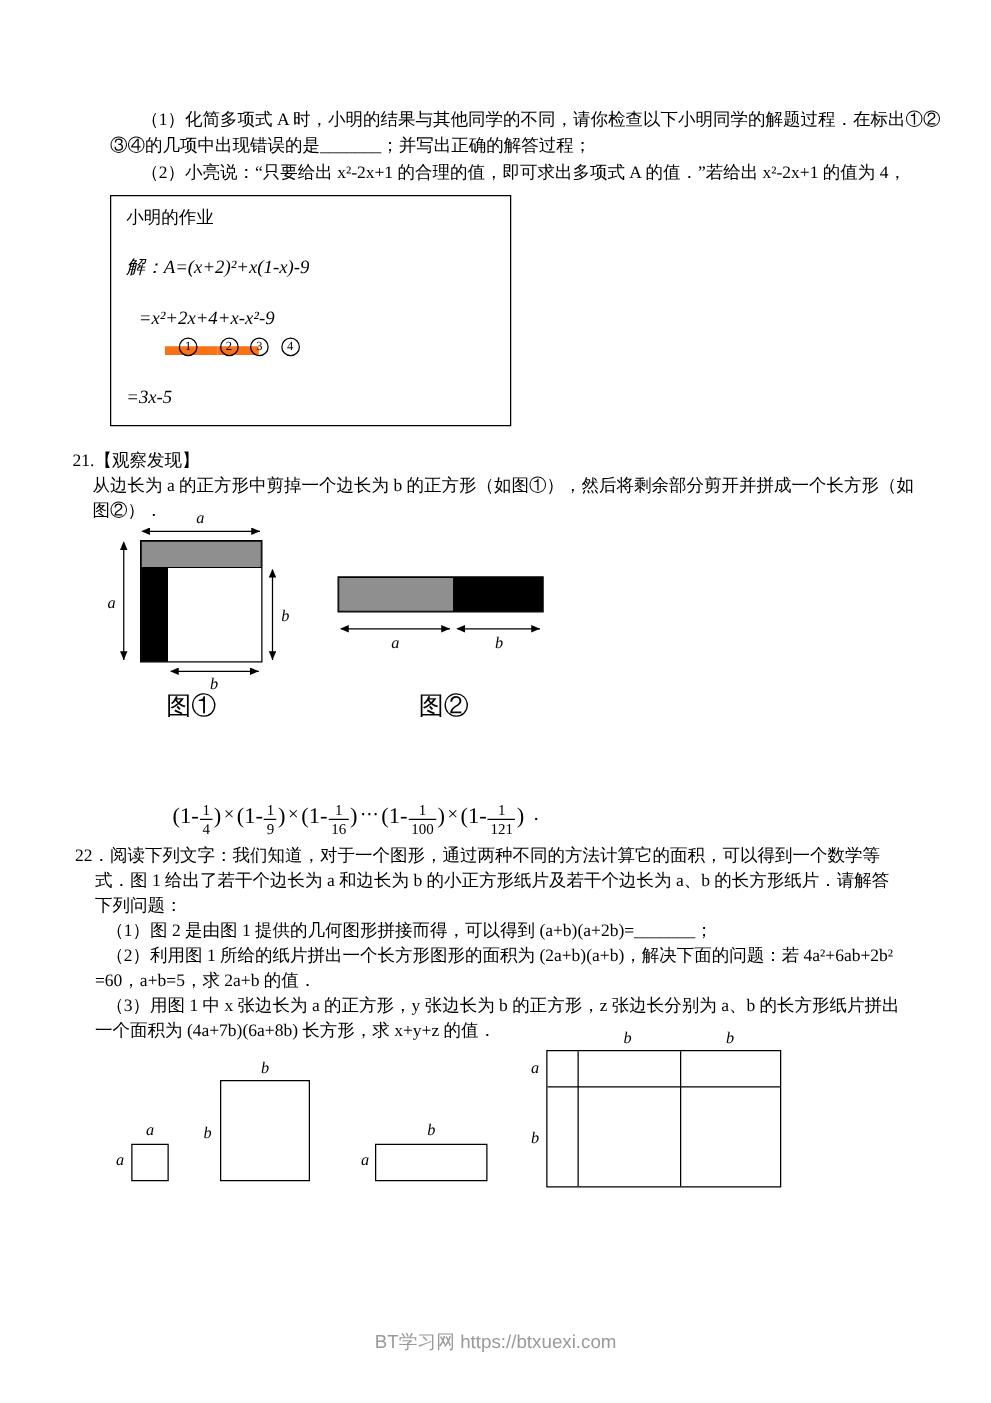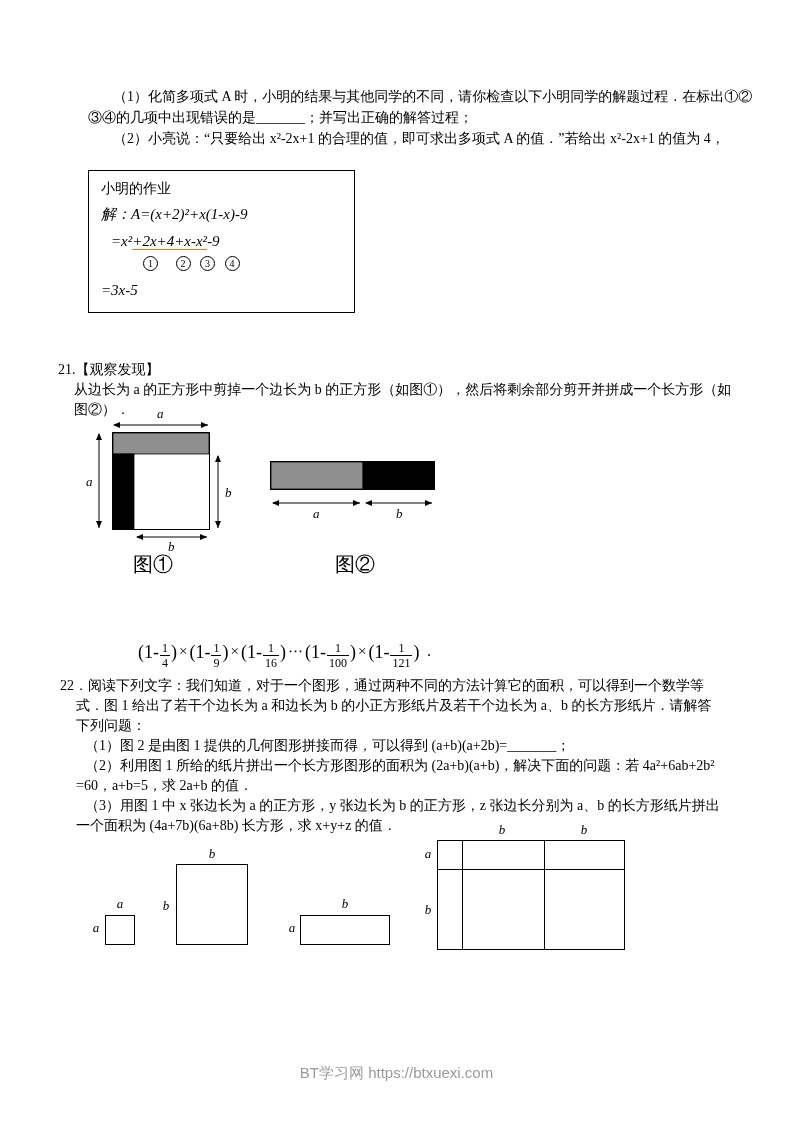--- a/index.html
+++ b/index.html
@@ -9,26 +9,26 @@
     font-family:"Liberation Serif","DejaVu Serif",serif; font-size:14px; overflow:hidden;
   }
   .tline { line-height:21px; white-space:nowrap; }
   .ind  { padding-left:25px; }   
   .ind2 { padding-left:16px; }   
   .math { font-style:italic; }
 
   .intro { position:absolute; top:86px; left:88px; width:640px; }
 
   
-  .hbox { position:absolute; top:170px; left:88px; width:267px; min-height:138px;
+  .hbox { position:absolute; top:156px; left:88px; width:321px; min-height:138px;
           border:1px solid #000; padding:8px 12px 10px 12px; }
   .hbox-title { font-size:14px; line-height:20px; }
-  .hline { font-size:15px; line-height:24px; margin-top:3px; white-space:nowrap; }
+  .hline { font-size:15px; line-height:24px; margin-top:17px; white-space:nowrap; }
   .hline.shift { padding-left:10px; }
-  .ul { border-bottom:1px solid #f97316; padding-bottom:0; }
+  .ul { border-bottom:7px solid #f97316; padding-bottom:14px; }
   .hcircles { padding-left:42px; height:20px; margin-top:2px; }
   .circ { display:inline-block; width:15px; height:15px; border:1px solid #000; border-radius:50%;
           text-align:center; line-height:14px; font-size:10px; font-style:normal; }
   .circ + .circ { margin-left:6px; }
   .circ.first-gap { margin-left:14px; }
 
   .q21  { position:absolute; top:360px; left:58px; width:690px; }
   .q21 .tline { line-height:20px; }
   .q21b { position:absolute; top:570px; left:88px; width:660px; }
   .q21b .tline { line-height:20px; }

